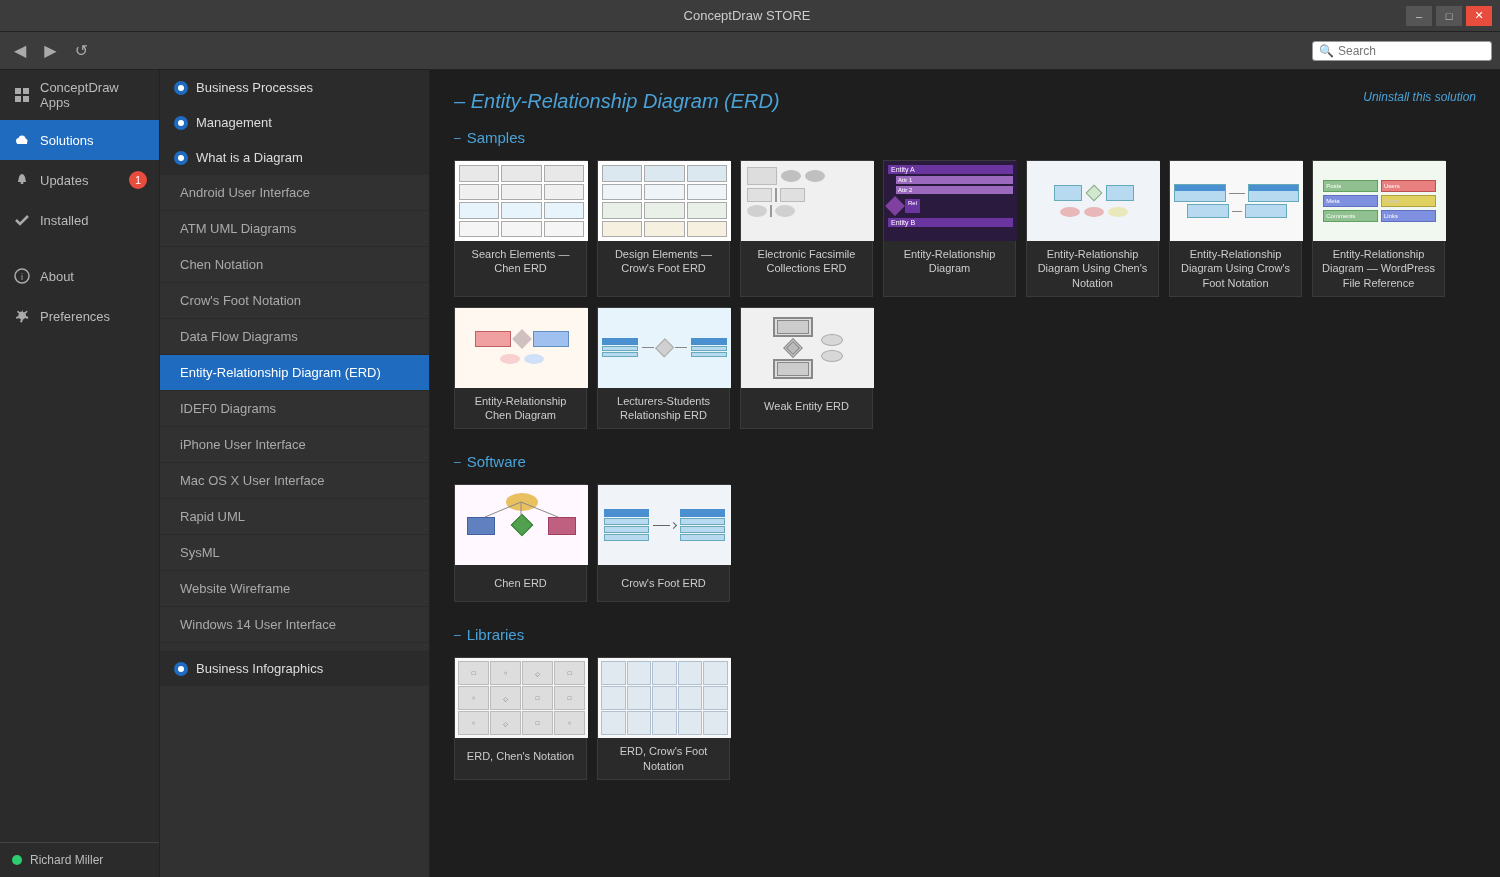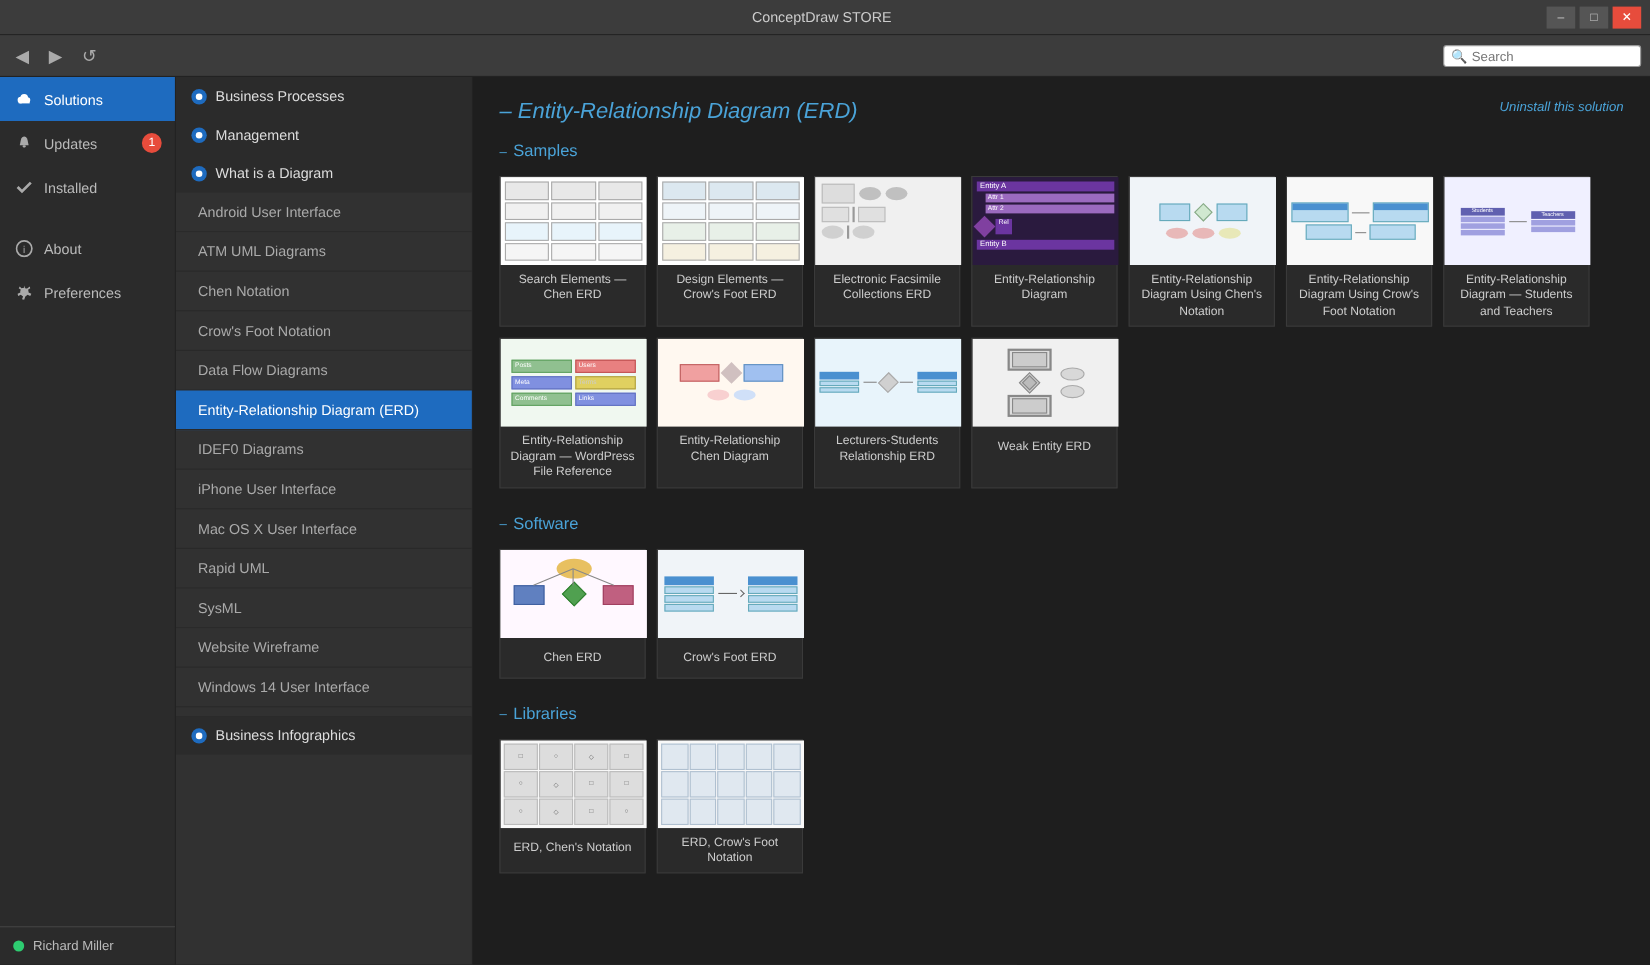--- a/index.html
+++ b/index.html
@@ -259,20 +259,31 @@
   <button class="toolbar-refresh-btn">↺</button>
   <div class="toolbar-search">
     <span class="toolbar-search-icon">🔍</span>
     <input type="text" placeholder="Search" style="">
   </div>
 </div>
 
 <div class="main-layout">
 
   <div class="left-sidebar">
+    <div class="sidebar-item">
+      <div class="sidebar-icon">
+        <svg width="16" height="16" viewBox="0 0 16 16">
+            <rect x="1" y="1" width="6" height="6" fill="#aaa"></rect>
+            <rect x="9" y="1" width="6" height="6" fill="#aaa"></rect>
+            <rect x="1" y="9" width="6" height="6" fill="#aaa"></rect>
+            <rect x="9" y="9" width="6" height="6" fill="#aaa"></rect>
+          </svg>
+      </div>
+      <span>ConceptDraw Apps</span>
+    </div>
     <div class="sidebar-item active">
       <div class="sidebar-icon">
         <svg width="16" height="16" viewBox="0 0 16 16">
             <circle cx="5" cy="9" r="3" fill="#fff"></circle>
             <circle cx="8" cy="7" r="3.5" fill="#fff"></circle>
             <circle cx="11" cy="9" r="2.5" fill="#fff"></circle>
             <rect x="3" y="9" width="10" height="3" fill="#fff"></rect>
           </svg>
       </div>
       <span>Solutions</span>
@@ -485,39 +496,20 @@
             <div style="display:flex; gap:3px; align-items:center; width:80%;">
               <div style="flex:1; background:#b8daf0; border:1px solid #6ab; height:14px;"></div>
               <div style="width:10px; height:1px; background:#888;"></div>
               <div style="flex:1; background:#b8daf0; border:1px solid #6ab; height:14px;"></div>
             </div>
           </div>
         </div>
         <div class="card-label">Entity-Relationship Diagram Using Crow's Foot Notation</div>
       </div>
 
-      <div class="card">
-        <div class="card-thumb">
-          <div style="background:#f0f0ff; width:100%; height:100%; padding:4px; display:flex; align-items:center; justify-content:center; gap:4px;">
-            <div style="display:flex; flex-direction:column; gap:1px; width:40px;">
-              <div style="background:#6060b0; height:7px; font-size:5px; color:#fff; text-align:center;">Students</div>
-              <div style="background:#a0a0e0; height:5px;"></div>
-              <div style="background:#a0a0e0; height:5px;"></div>
-              <div style="background:#a0a0e0; height:5px;"></div>
-            </div>
-            <div style="width:16px; height:1px; background:#888;"></div>
-            <div style="display:flex; flex-direction:column; gap:1px; width:40px;">
-              <div style="background:#6060b0; height:7px; font-size:5px; color:#fff; text-align:center;">Teachers</div>
-              <div style="background:#a0a0e0; height:5px;"></div>
-              <div style="background:#a0a0e0; height:5px;"></div>
-            </div>
-          </div>
-        </div>
-        <div class="card-label">Entity-Relationship Diagram — Students and Teachers</div>
-      </div>
 
       <div class="card">
         <div class="card-thumb">
           <div class="wp-thumb">
             <div class="wp-inner">
               <div class="wp-box">Posts</div>
               <div class="wp-box-red">Users</div>
               <div class="wp-box-blue">Meta</div>
               <div class="wp-box-yellow">Terms</div>
               <div class="wp-box">Comments</div>

